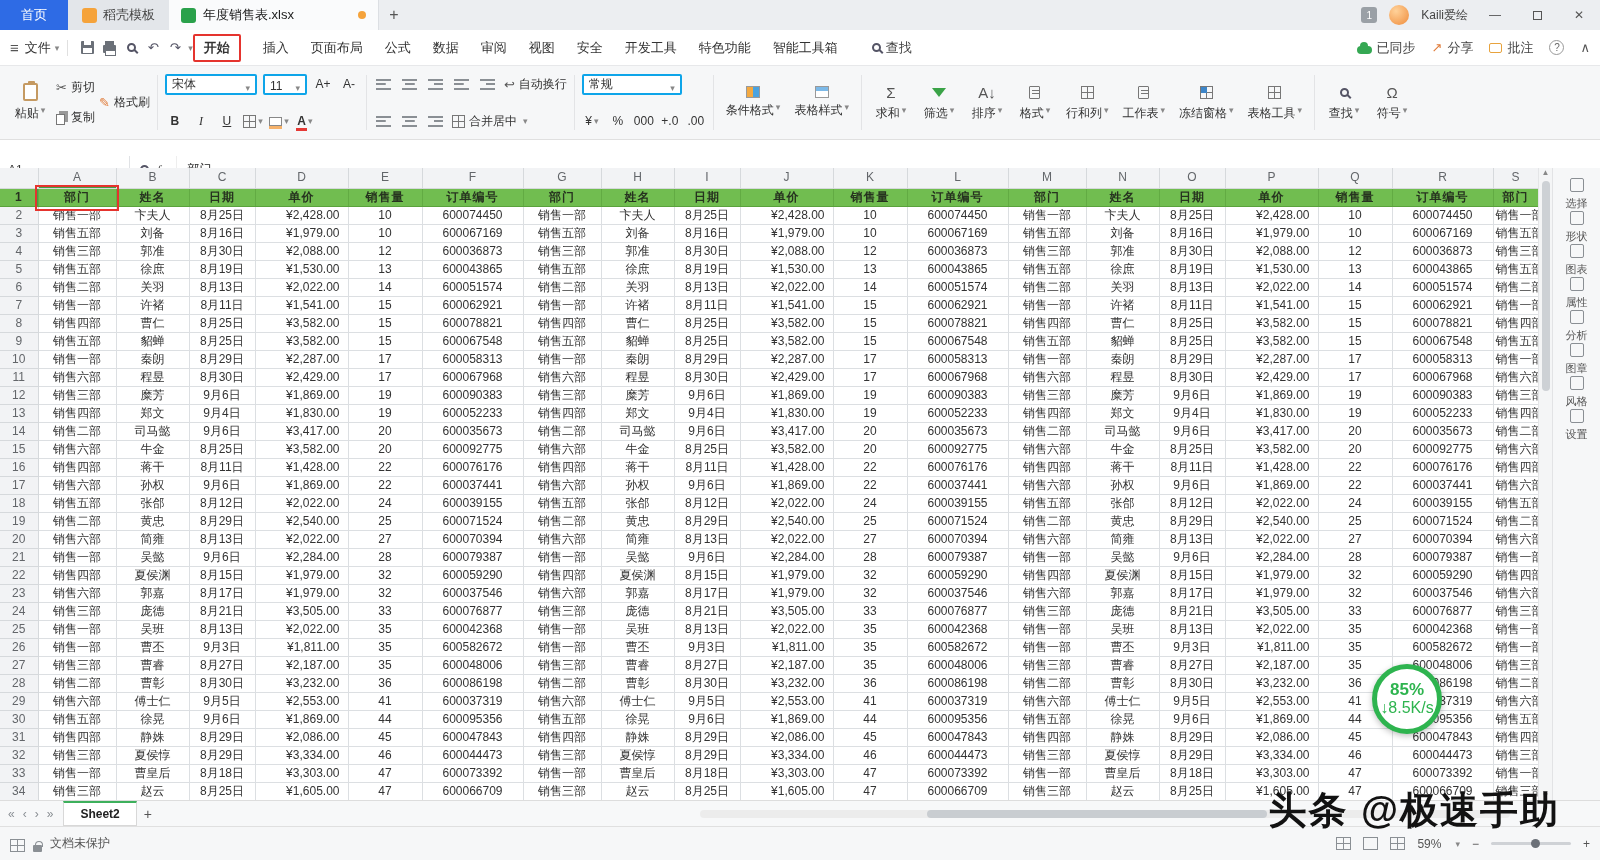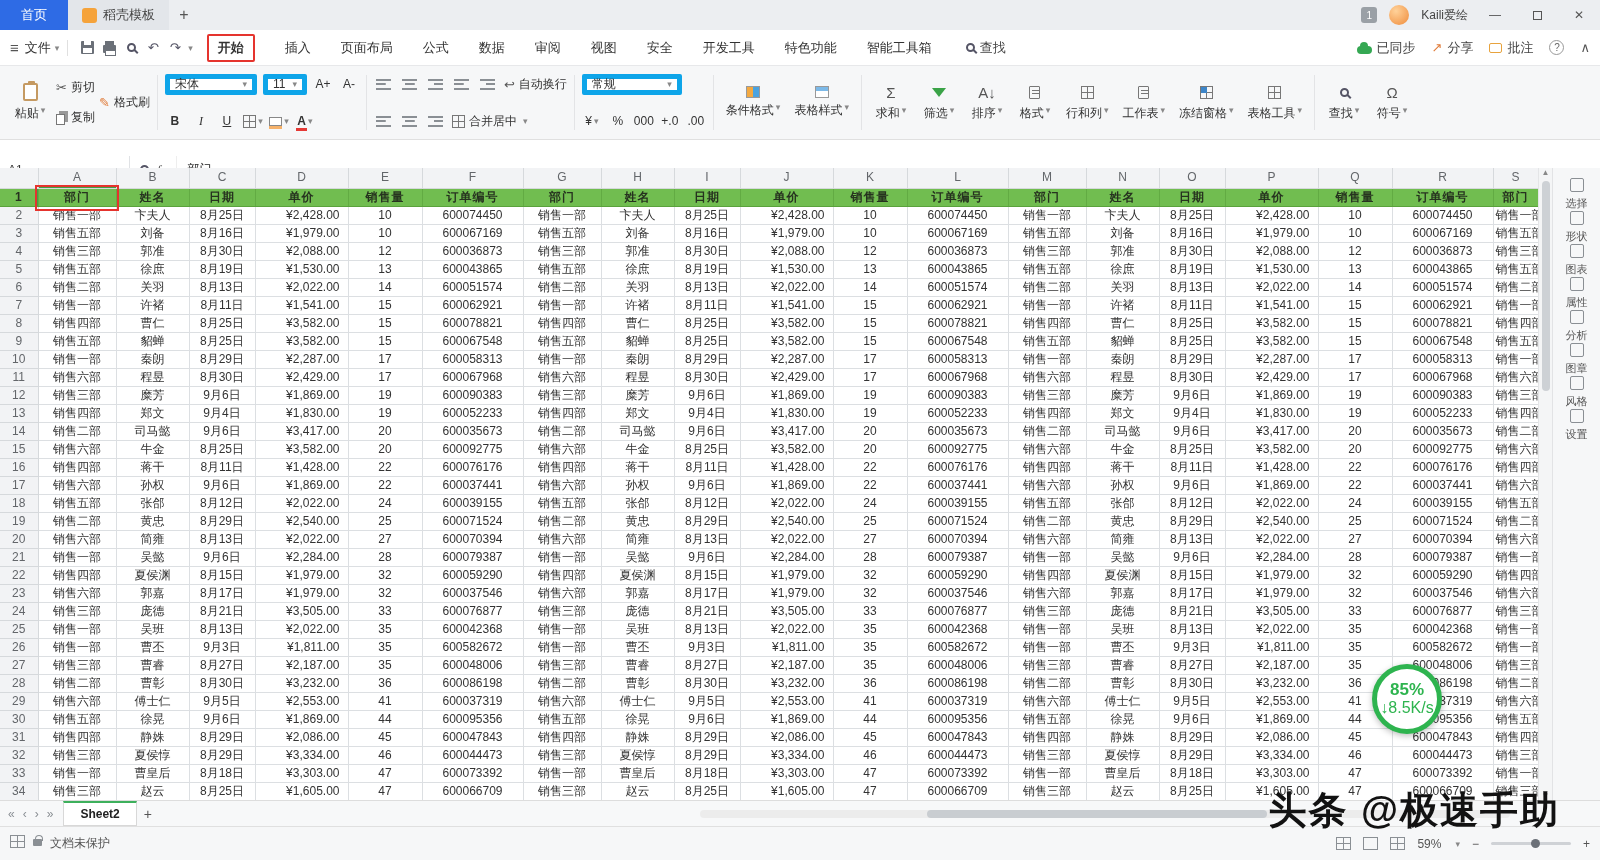--- a/index.html
+++ b/index.html
@@ -23,21 +23,21 @@
   .uname{font-size:12px;color:#444}
   .wc{width:30px;height:30px;display:flex;align-items:center;justify-content:center;color:#555;font-size:12px}
   .maxbox{width:9px;height:9px;border:1px solid #555;display:inline-block}
 
   
   .menubar{position:absolute;top:30px;left:0;right:0;height:36px;background:#fff;border-bottom:1px solid #e7e8ea;display:flex;align-items:center;padding:0 10px;font-size:13px}
   .mico{font-size:15px;color:#555;margin-right:6px}
   .mfile{color:#333;margin-right:2px}
   .mdiv{width:1px;height:16px;background:#e0e0e0;margin:0 8px}
   .qico{width:22px;height:22px;display:flex;align-items:center;justify-content:center;color:#556;font-size:13px}
-  .mtabs{display:flex;align-items:center;gap:30px;margin-left:14px}
+  .mtabs{display:flex;align-items:center;gap:22px;}
   .mtab{color:#333;cursor:default;white-space:nowrap}
   .mtab.annot{border:2px solid #e5342e;border-radius:2px;padding:3px 9px;font-weight:bold}
   .msearch{display:flex;align-items:center;gap:5px;margin-left:34px;color:#444}
   .mright{margin-left:auto;display:flex;align-items:center;gap:16px;color:#444}
   .mitem{display:flex;align-items:center;gap:5px;white-space:nowrap}
   .circ{width:15px;height:15px;border:1px solid #999;border-radius:50%;font-size:10px;display:flex;align-items:center;justify-content:center;color:#666}
 
   
   .gi{font-size:13px;color:#555;line-height:1}
   .or{color:#e07b39}
@@ -75,21 +75,21 @@
   .toolbar{position:absolute;top:66px;left:0;right:0;height:74px;background:#f6f7f8;border-bottom:1px solid #e0e0e0;display:flex;align-items:stretch;padding:5px 6px;font-size:12px}
   .vdiv{width:1px;background:#e3e4e6;margin:4px 5px}
   .tgroup{display:flex;flex-direction:column;justify-content:space-between;padding:1px 2px}
   .tgroup.row{flex-direction:row;align-items:stretch;gap:4px}
   .bigbtn{display:flex;flex-direction:column;align-items:center;justify-content:center;gap:4px;min-width:44px;padding:2px 5px;color:#333}
   .bigbtn .lbl{display:flex;white-space:nowrap}
   .bicon{height:18px;display:flex;align-items:center;justify-content:center;font-size:15px;color:#555}
   .stack{display:flex;flex-direction:column;justify-content:space-around}
   .smallrow{display:flex;align-items:center;gap:4px;height:20px;color:#333;white-space:nowrap}
   .trow{display:flex;align-items:center;gap:6px;height:24px}
-  .combo{height:21px;background:#fff;border:5px solid #0ea5e9;border-radius:2px;display:flex;align-items:center;justify-content:space-between;padding:0 5px;color:#333}
+  .combo{height:21px;background:#fff;border:2px solid #0ea5e9;border-radius:2px;display:flex;align-items:flex-end;justify-content:space-between;padding:0 5px;color:#333}
   .w92{width:92px}.w44{width:44px}.w100{width:100px}
   .tbtn{display:flex;align-items:center;justify-content:center;min-width:20px;height:20px;color:#333}
   .tbtn.b{font-weight:bold}.tbtn.i{font-style:italic;font-family:"Liberation Serif",serif}.tbtn.u{text-decoration:underline}
 
   
   .formulabar{position:absolute;top:156px;left:0;right:0;height:28px;background:#fff;border-bottom:1px solid #d9dbde;display:flex;align-items:center}
   .namebox{width:130px;height:100%;border-right:1px solid #e0e2e5;display:flex;align-items:center;justify-content:space-between;padding:0 8px;font-size:12px;color:#333}
   .fxwrap{display:flex;align-items:center;gap:8px;padding:0 10px;border-right:1px solid #eee;height:100%}
   .fx{font-family:"Liberation Serif",serif;font-style:italic;font-size:13px;color:#555}
   .fval{padding:0 10px;font-size:12px;color:#222}
@@ -117,21 +117,21 @@
   
   .sheetbar{position:absolute;top:800px;left:0;right:0;height:26px;background:#f7f8f9;border-top:1px solid #ddd;display:flex;align-items:center;padding:0 8px;font-size:12px;color:#666}
   .snav{display:flex;gap:8px;margin-right:10px;color:#8a8f94;font-size:12px}
   .stab{height:25px;background:#fff;border:1px solid #d8d8d8;border-top:2px solid #3db05c;display:flex;align-items:center;padding:0 16px;color:#222;font-weight:bold}
   .sadd{width:22px;height:22px;display:flex;align-items:center;justify-content:center;color:#555;font-size:14px}
   .hscroll{position:absolute;left:700px;right:90px;top:9px;height:8px;background:#ececec;border-radius:4px}
   .hthumb{position:absolute;left:28%;width:42%;height:8px;background:#c9cdd1;border-radius:4px}
 
   
   .statusbar{position:absolute;top:826px;left:0;right:0;height:34px;background:#f6f7f8;border-top:1px solid #e0e0e0;display:flex;align-items:center;padding:0 10px;font-size:12px;color:#555}
-  .sb-left{display:flex;align-items:flex-start;gap:8px}
+  .sb-left{display:flex;align-items:flex-end;gap:8px}
   .sb-right{margin-left:auto;display:flex;align-items:center;gap:12px}
   .sb-ic{width:15px;height:13px;border:1px solid #8a8f94;display:inline-block;background:linear-gradient(#8a8f94,#8a8f94) 50% 0/1px 100% no-repeat,linear-gradient(#8a8f94,#8a8f94) 0 50%/100% 1px no-repeat}
   .sb-ic.plain{background:none}
   .zoomslider{width:80px;height:3px;background:#cfd2d6;border-radius:2px;position:relative}
   .zoomslider::after{content:'';position:absolute;left:50%;top:-3px;width:9px;height:9px;border-radius:50%;background:#6b7078}
 
   
   .annot-a1{position:absolute;left:35px;top:185px;width:84px;height:26px;border:2px solid #e5342e;z-index:20}
   .badge85{position:absolute;left:1372px;top:664px;width:70px;height:70px;border-radius:50%;background:#fff;border:5px solid #2eb44f;box-shadow:0 2px 6px rgba(0,0,0,.25);display:flex;flex-direction:column;align-items:center;justify-content:center;z-index:30}
   .badge85 .p{color:#2eb44f;font-weight:bold;font-size:17px;line-height:18px}
@@ -142,20 +142,25 @@
 <body>
 
 <div class="titlebar">
   <div class="tab-home">
       <span>首页</span>
     </div>
   <div class="tab-tpl">
       <span class="ticon orange"></span>
       <span>稻壳模板</span>
     </div>
+  <div class="tab-doc">
+    <span class="ticon green"></span>
+    <span>年度销售表.xlsx</span>
+    <span class="dot"></span>
+  </div>
   <div class="tab-add">+</div>
   <div class="tb-right">
     <span class="badge1">1</span>
     <span class="avatar"></span>
     <span class="uname">Kaili爱绘</span>
     <span class="wc">—</span>
     <span class="wc">
         <span class="maxbox"></span>
       </span>
     <span class="wc">✕</span>

